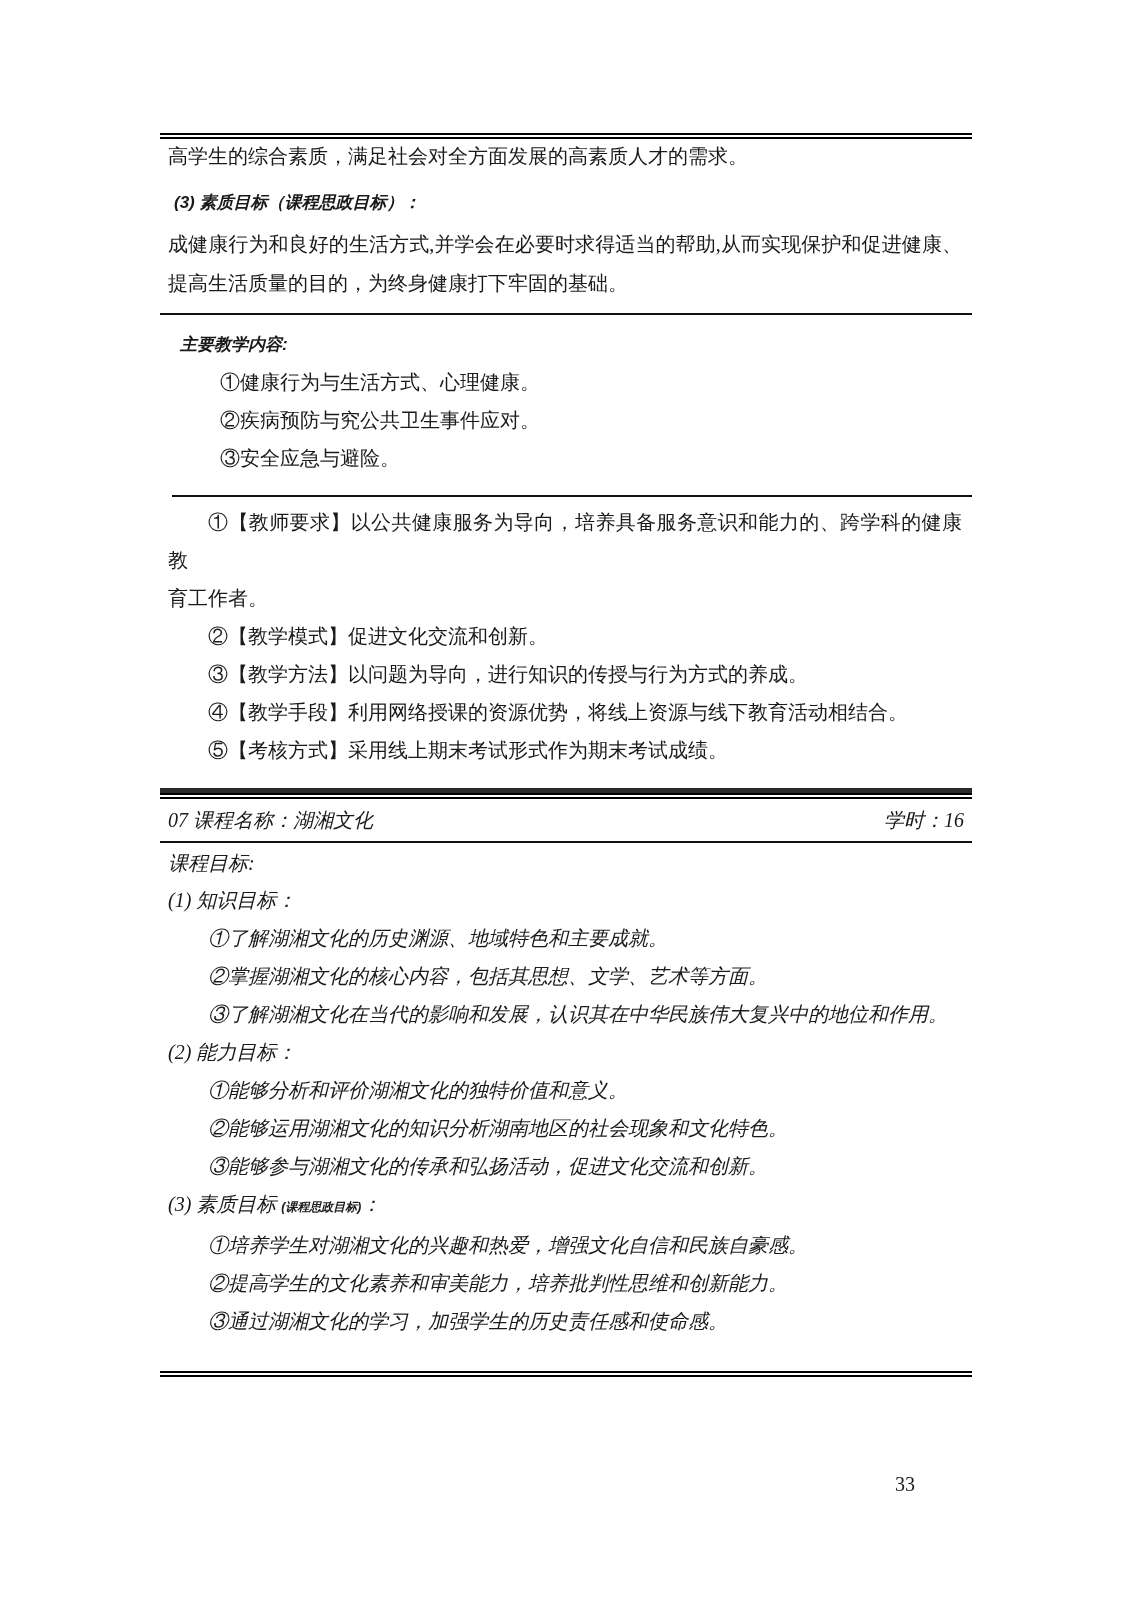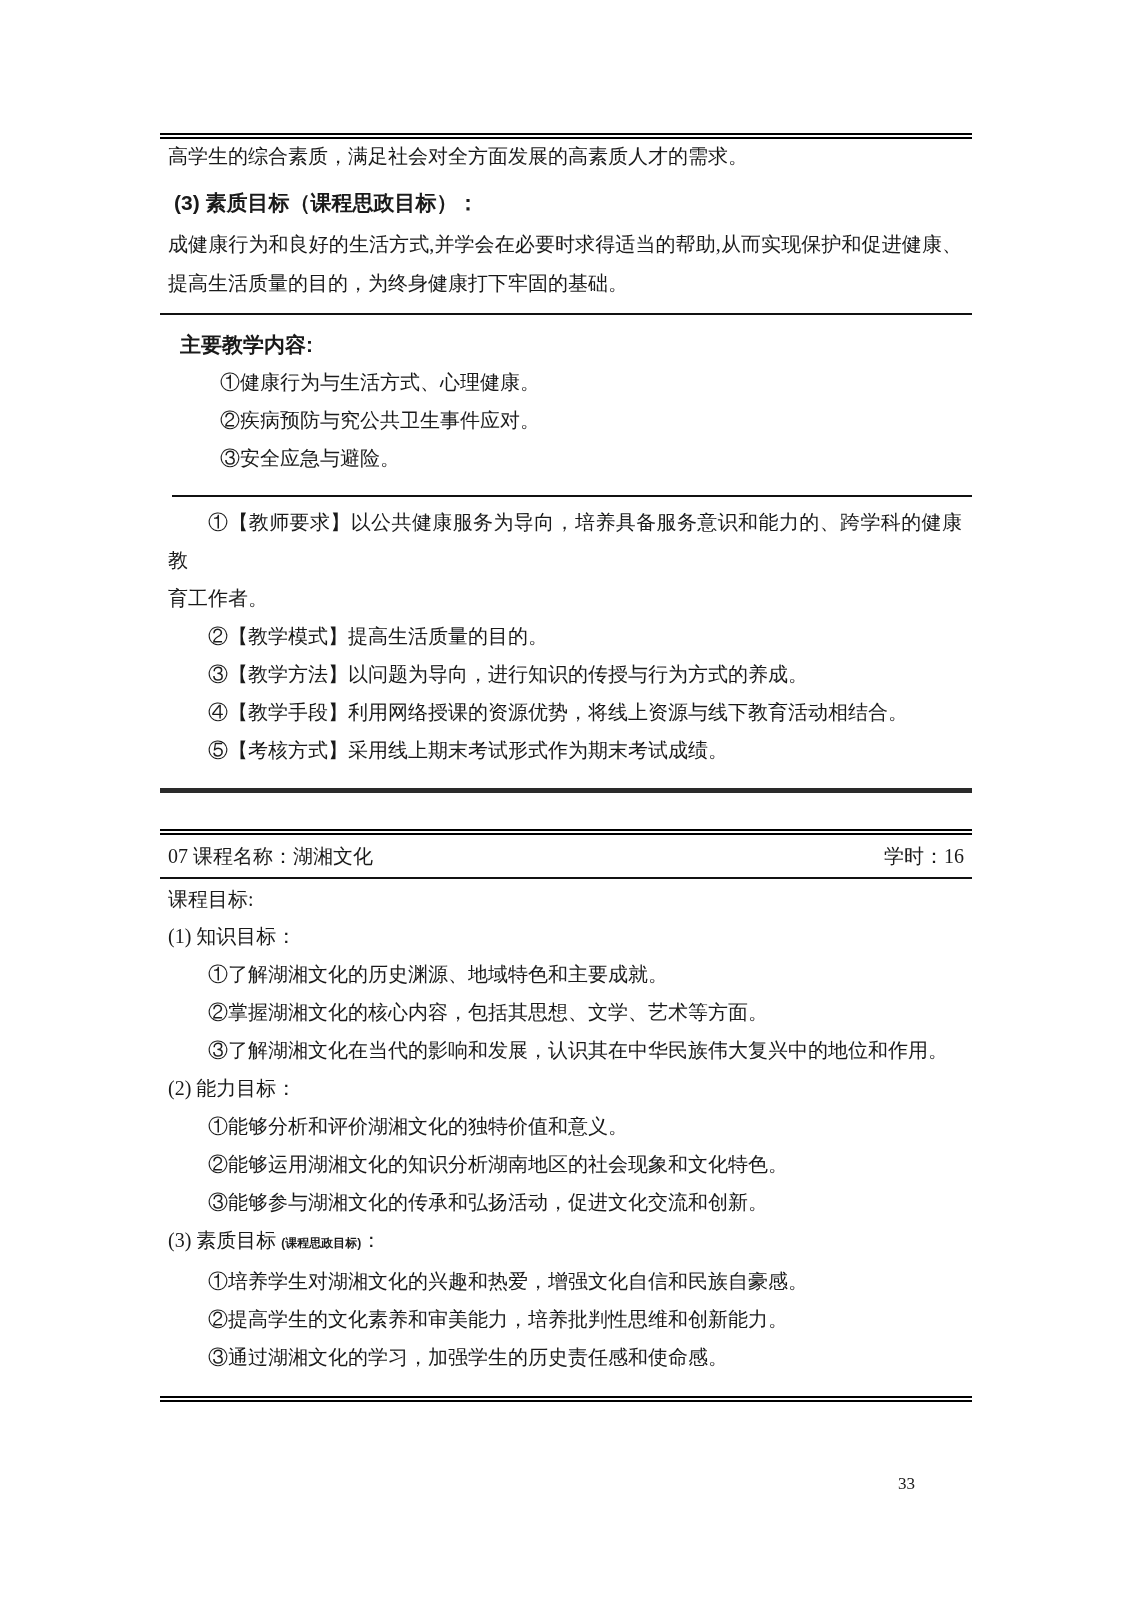--- a/index.html
+++ b/index.html
@@ -27,21 +27,22 @@
   .line.indent { text-indent: 40px; }
   .line.fill {
     white-space: normal;
     text-align: justify;
     text-align-last: justify;
     text-justify: inter-character;
   }
   .h-bold {
     font-family: "Liberation Sans", "DejaVu Sans", sans-serif;
     font-weight: bold;
-    font-size: 21px;
+    font-size: 17px;
+    font-style: italic;
   }
   .inline-bold {
     font-family: "Liberation Sans", "DejaVu Sans", sans-serif;
     font-weight: bold;
     font-size: 12px;
   }
   
   .sec-top {
     border-top: 6px double #000;
     border-bottom: 2px solid #111;
@@ -61,42 +62,42 @@
   }
   .sec-content .sec-heading { line-height: 36px; }
   
   .sec-require {
     border-bottom: 5px solid #2a2a2a;
     padding: 6px 10px 19px 8px;
   }
   .sec-require .sec-heading { line-height: 36px; }
   
   .course-block {
-    margin-top: 36px;
     border-top: 6px double #000;
     border-bottom: 6px double #000;
-    padding-bottom: 20px;
+    padding-bottom: 31px;
+    font-style: italic;
   }
   .course-header {
     display: flex;
     justify-content: space-between;
     align-items: center;
     border-bottom: 2px solid #111;
     padding: 0 8px;
     font-size: 20px;
     line-height: 42px;
   }
   .course-body { padding: 2px 10px 0 8px; }
   .course-body .obj-heading { line-height: 36px; }
   .sub-heading { line-height: 38px; font-size: 20px; }
   .page-number {
     position: absolute;
     right: 156px;
     top: 1474px;
-    font-size: 17px;
+    font-size: 20px;
     line-height: 20px;
   }
 </style>
 </head>
 <body>
 
 <div class="page">
   <div class="content">
 
     <div class="sec-top">
@@ -114,21 +115,21 @@
           <div class="line indent">①健康行为与生活方式、心理健康。</div>
           <div class="line indent">②疾病预防与究公共卫生事件应对。</div>
           <div class="line indent">③安全应急与避险。</div>
         </div>
     </div>
 
     <div class="sec-require">
       <div id="requirement-items">
           <div class="line indent fill">①【教师要求】以公共健康服务为导向，培养具备服务意识和能力的、跨学科的健康教</div>
           <div class="line">育工作者。</div>
-          <div class="line indent">②【教学模式】提高生活质量的目的。</div>
+          <div class="line indent">②【教学模式】促进文化交流和创新。</div>
           <div class="line indent">③【教学方法】以问题为导向，进行知识的传授与行为方式的养成。</div>
           <div class="line indent">④【教学手段】利用网络授课的资源优势，将线上资源与线下教育活动相结合。</div>
           <div class="line indent">⑤【考核方式】采用线上期末考试形式作为期末考试成绩。</div>
         </div>
     </div>
 
     <div class="course-block">
       <div class="course-header">
         <span>07 课程名称：湖湘文化</span>
         <span>学时：16</span>

